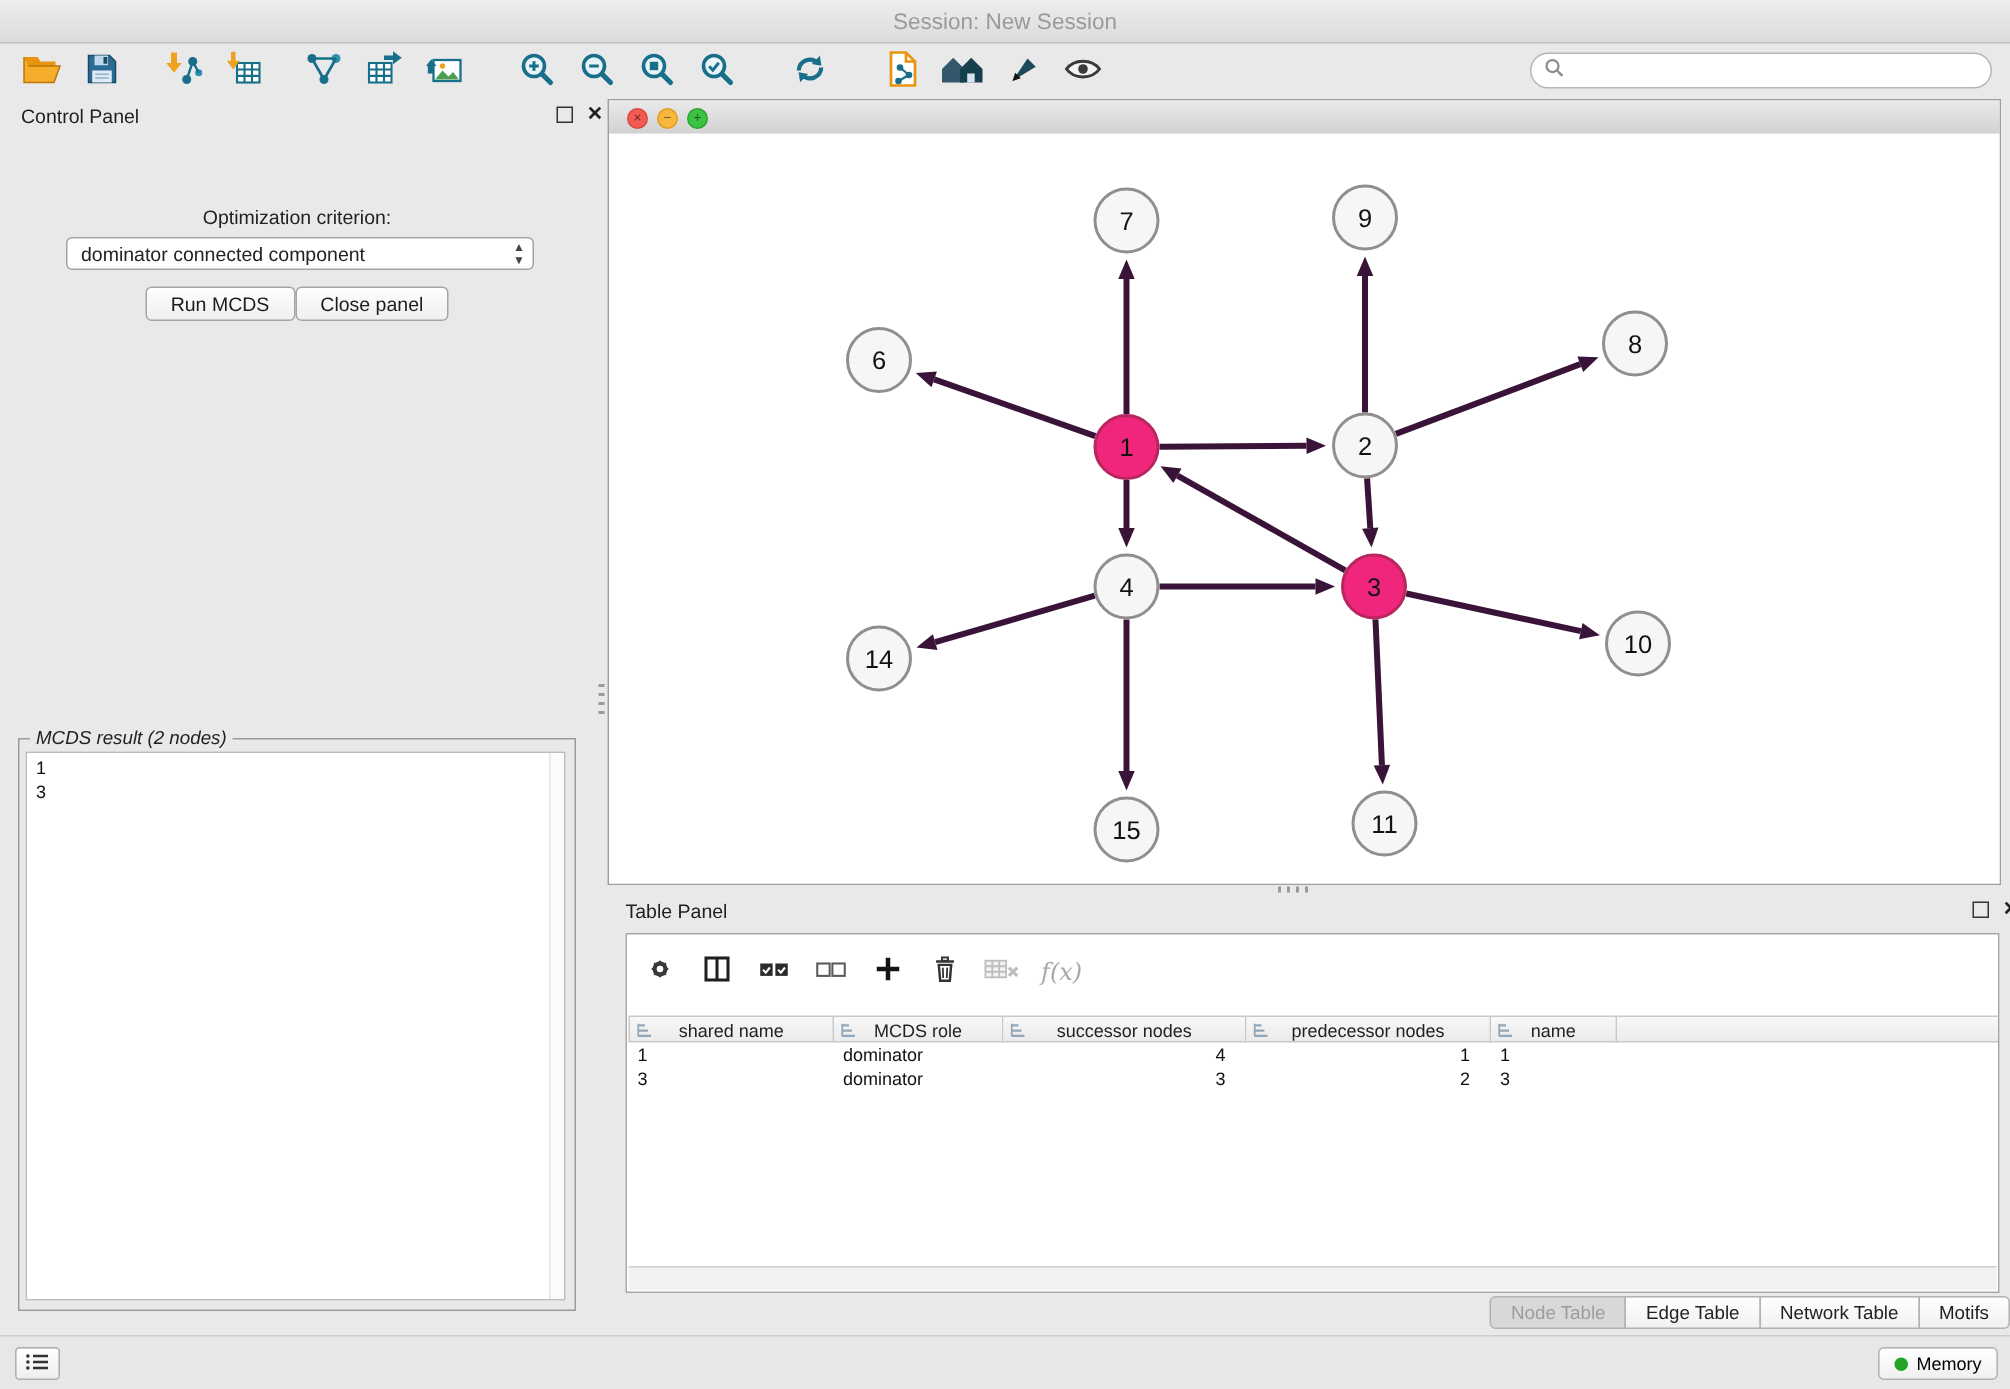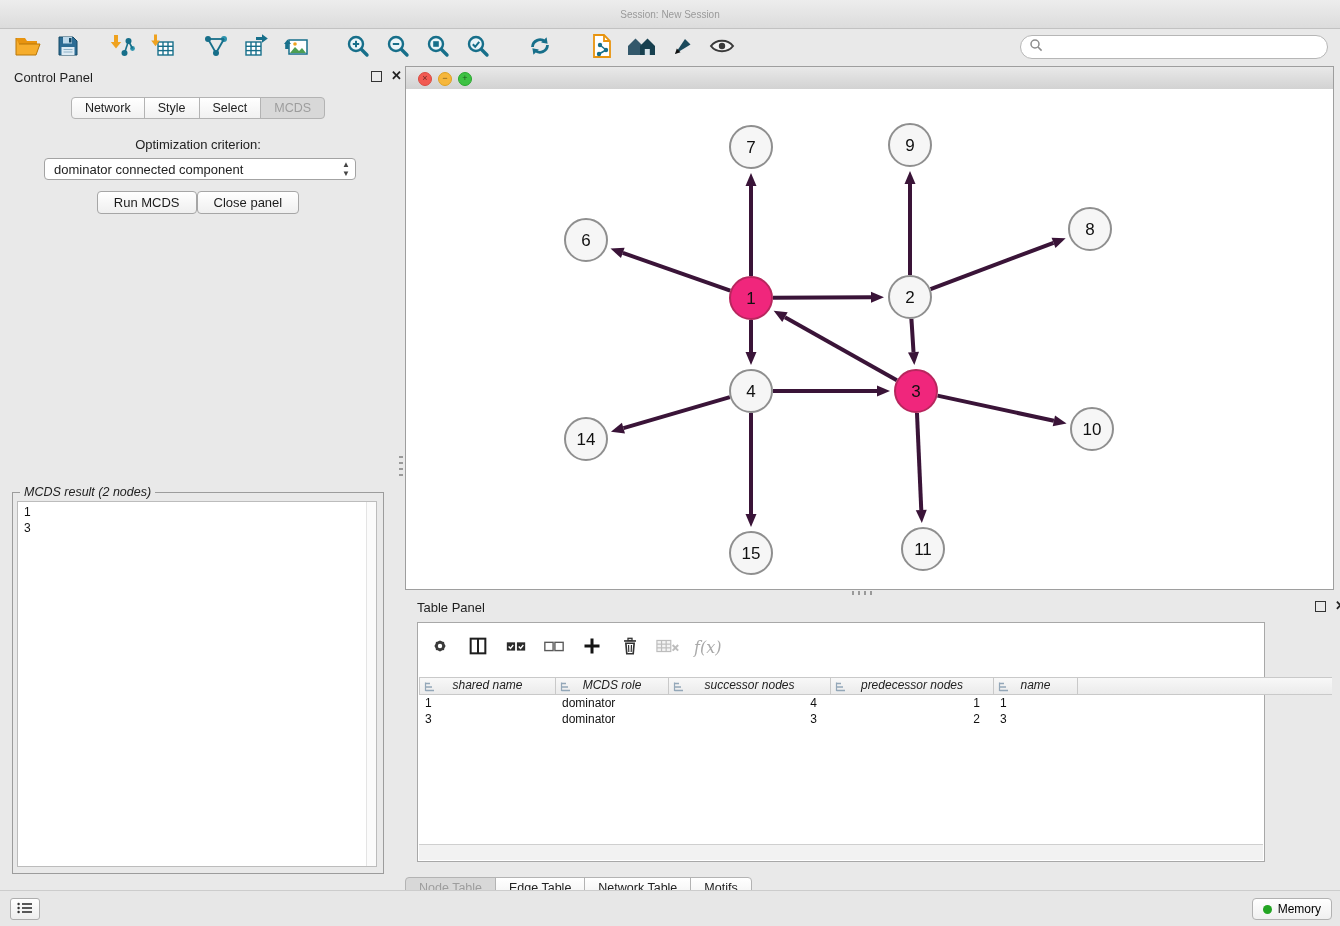--- a/index.html
+++ b/index.html
@@ -3,21 +3,21 @@
 <meta charset="utf-8">
 <style>
   html,body{margin:0;padding:0;overflow:hidden;background:#555;}
   #app{position:relative;width:1340px;height:926px;background:#e9e9e9;
        font-family:"Liberation Sans",sans-serif;color:#222;-webkit-font-smoothing:antialiased;}
 
   
   .titlebar{position:absolute;left:0;top:0;width:100%;height:28px;
     background:linear-gradient(#ededed,#dcdcdc);border-bottom:1px solid #c2c2c2;
     display:flex;align-items:center;justify-content:center;}
-  .titlebar .title{font-size:10px;color:#9a9a9a;}
+  .titlebar .title{font-size:15px;color:#9a9a9a;}
 
   
   .toolbar{position:absolute;left:0;top:29px;width:100%;height:36px;
     display:flex;align-items:center;padding-left:8px;box-sizing:border-box;}
   .tbtn{width:40px;height:32px;border:none;background:transparent;display:flex;
     align-items:center;justify-content:center;padding:0;cursor:default;}
   .tgap{width:14px;}
   .tgap-lg{width:22px;}
   .searchbox{margin-left:auto;margin-right:12px;width:290px;height:22px;background:#fff;
     border:1px solid #b6b6b6;border-radius:12px;display:flex;align-items:center;padding:0 8px;}
@@ -73,40 +73,40 @@
     font-size:9px;line-height:11px;text-align:center;color:rgba(0,0,0,.55);}
   .tl.red{left:12px;background:#f25a52;border:0.5px solid #d94b42;}
   .tl.yellow{left:32px;background:#f6b73c;border:0.5px solid #dea123;}
   .tl.green{left:52px;background:#3ec244;border:0.5px solid #2aa630;}
   .net-title{position:absolute;left:0;top:3px;width:100%;text-align:center;
     font-size:13px;color:#2a2a2a;}
   .net-canvas{position:absolute;left:0;top:22px;width:927px;height:500px;background:#fff;}
 
   
   .table-panel{position:absolute;left:405px;top:596px;width:935px;height:294px;}
-  .tp-content{position:absolute;left:12px;top:26px;width:848px;height:240px;background:#fff;
+  .tp-content{position:absolute;left:12px;top:26px;width:916px;height:240px;background:#fff;
     border:1px solid #a8a8a8;box-sizing:border-box;}
   .tp-toolbar{position:absolute;left:6px;top:5px;height:38px;display:flex;align-items:center;gap:6px;}
   .tpbtn{width:32px;height:30px;border:none;background:transparent;display:flex;
     align-items:center;justify-content:center;padding:0;}
   .fx-label{font-size:16px;font-style:italic;color:#a9a9a9;
     font-family:"DejaVu Serif",serif;padding-left:4px;}
   .tp-header{position:absolute;left:1px;top:54px;display:flex;height:18px;}
   .th{position:relative;border:1px solid #c9c9c9;border-left:none;box-sizing:border-box;
     background:linear-gradient(#f8f8f8,#ebebeb);font-size:12px;display:flex;
-    align-items:flex-start;justify-content:center;font-style:italic;}
+    align-items:flex-end;justify-content:center;}
   .th:first-child{border-left:1px solid #c9c9c9;}
   .th .sort-ic{position:absolute;left:4px;top:3px;}
   .th.filler{flex:0 0 254px;border-right:none;}
   .tp-rows{position:absolute;left:1px;top:72px;right:1px;}
   .tr{display:flex;height:16px;}
   .td{font-size:12px;line-height:16px;box-sizing:border-box;overflow:hidden;white-space:nowrap;color:#111;}
   .tp-hscroll{position:absolute;left:1px;right:1px;bottom:1px;height:15px;
     background:#f2f2f2;border-top:1px solid #cfcfcf;}
-  .tp-tabs{position:absolute;left:0;top:268px;width:100%;display:flex;justify-content:flex-start;margin-top:13px;}
+  .tp-tabs{position:absolute;left:0;top:268px;width:100%;display:flex;justify-content:flex-end;}
 
   
   .statusbar{position:absolute;left:0;top:890px;width:100%;height:36px;background:#e7e7e7;
     border-top:1px solid #cccccc;}
   .list-btn{position:absolute;left:10px;top:7px;width:30px;height:22px;border:1px solid #aeaeae;
     border-radius:3px;background:linear-gradient(#fff,#eee);display:flex;align-items:center;justify-content:center;}
   .memory-btn{position:absolute;right:8px;top:7px;height:22px;border:1px solid #b2b2b2;
     border-radius:4px;background:linear-gradient(#fff,#f0f0f0);display:flex;align-items:center;
     gap:6px;padding:0 10px;font-size:12px;font-family:"Liberation Sans",sans-serif;}
   .mem-dot{width:9px;height:9px;border-radius:50%;background:#23a523;display:inline-block;}
@@ -306,26 +306,20 @@
   </div>
 
   <div class="control-panel">
     <div class="panel-header">
       <span class="ph-title">Control Panel</span>
       <span class="ph-icons">
         <span class="float-box"></span>
         <span class="close-x">✕</span>
       </span>
     </div>
-    <div class="cp-tabs" id="cp-tabs">
-        <div class="tab">Network</div>
-        <div class="tab">Style</div>
-        <div class="tab">Select</div>
-        <div class="tab active">MCDS</div>
-      </div>
     <div class="opt-label">Optimization criterion:</div>
     <div class="dropdown">
       <span>dominator connected component</span>
       <span class="dd-spin">
         <span>▲</span>
           <span>▼</span>
       </span>
     </div>
     <div class="btn-row">
       <button class="pbtn">Run MCDS</button>

